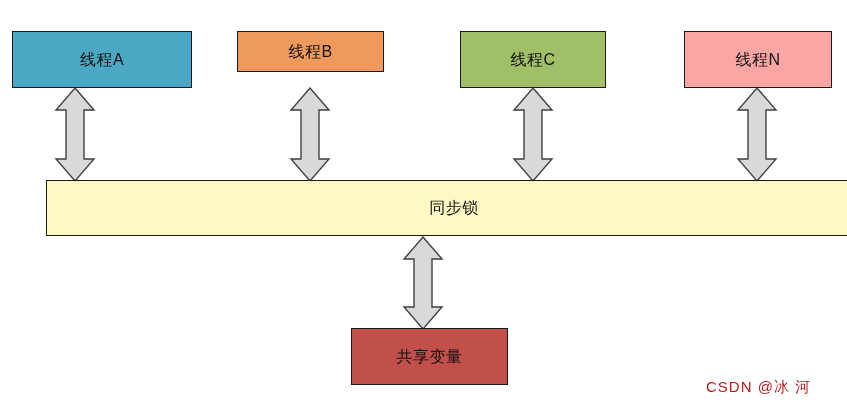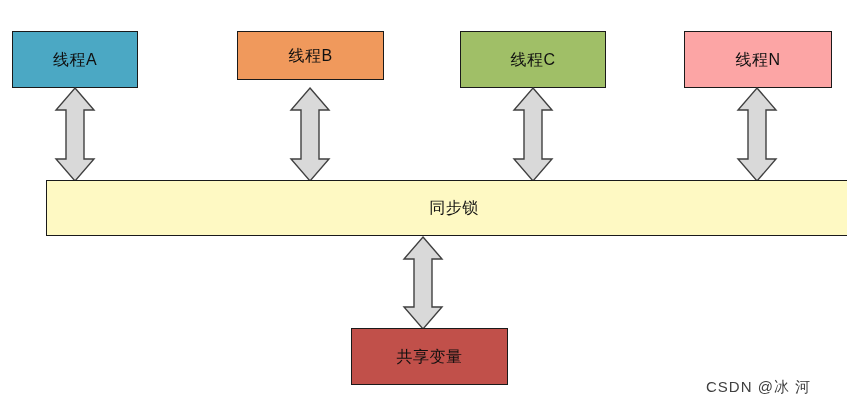--- a/index.html
+++ b/index.html
@@ -48,24 +48,24 @@
     letter-spacing: 1px;
     white-space: nowrap;
     user-select: none;
   }
 </style>
 </head>
 <body>
 
 <div id="canvas" style="width: 847px; height: 402px; background: rgb(255, 255, 255);">
 
-  <div class="node" id="node-thread-a" style="left: 12px; top: 31px; width: 126px; height: 57px; background: rgb(75, 168, 196); border-color: rgb(26, 26, 26);">
+  <div class="node" id="node-thread-a" style="left: 12px; top: 31px; width: 180px; height: 57px; background: rgb(75, 168, 196); border-color: rgb(26, 26, 26);">
     <span class="node-label">线程A</span>
   </div>
-  <div class="node" id="node-thread-b" style="left: 237px; top: 31px; width: 147px; height: 49px; background: rgb(240, 153, 92); border-color: rgb(26, 26, 26);">
+  <div class="node" id="node-thread-b" style="left: 237px; top: 31px; width: 147px; height: 41px; background: rgb(240, 153, 92); border-color: rgb(26, 26, 26);">
     <span class="node-label">线程B</span>
   </div>
   <div class="node" id="node-thread-c" style="left: 460px; top: 31px; width: 146px; height: 57px; background: rgb(160, 191, 103); border-color: rgb(26, 26, 26);">
     <span class="node-label">线程C</span>
   </div>
   <div class="node" id="node-thread-n" style="left: 684px; top: 31px; width: 148px; height: 57px; background: #fca5a5; border-color: rgb(26, 26, 26);">
     <span class="node-label">线程N</span>
   </div>
 
   <div class="arrow" id="arrow-thread-a" style="left: 55px; top: 88px; width: 40px; height: 93px;">
@@ -96,15 +96,15 @@
   <div class="arrow" id="arrow-center" style="left: 403px; top: 237px; width: 40px; height: 92px;">
       <svg width="40" height="92" viewBox="0 0 40 92">
         <polygon points="20.0,0.0 39.0,22.0 29.0,22.0 29.0,70.0 39.0,70.0 20.0,92.0 1.0,70.0 11.0,70.0 11.0,22.0 1.0,22.0" fill="#d9d9d9" stroke="#404040" stroke-width="1.4" stroke-linejoin="miter"></polygon>
       </svg>
     </div>
 
   <div class="node" id="node-shared" style="left: 351px; top: 328px; width: 157px; height: 57px; background: rgb(193, 80, 74); border-color: rgb(26, 26, 26);">
     <span class="node-label">共享变量</span>
   </div>
 
-  <div class="watermark" id="watermark" style="left: 706px; top: 378px; color: #404040;">CSDN @冰 河</div>
+  <div class="watermark" id="watermark" style="left: 706px; top: 378px; color: #b91c1c;">CSDN @冰 河</div>
 
 </div>
 
 </body></html>

